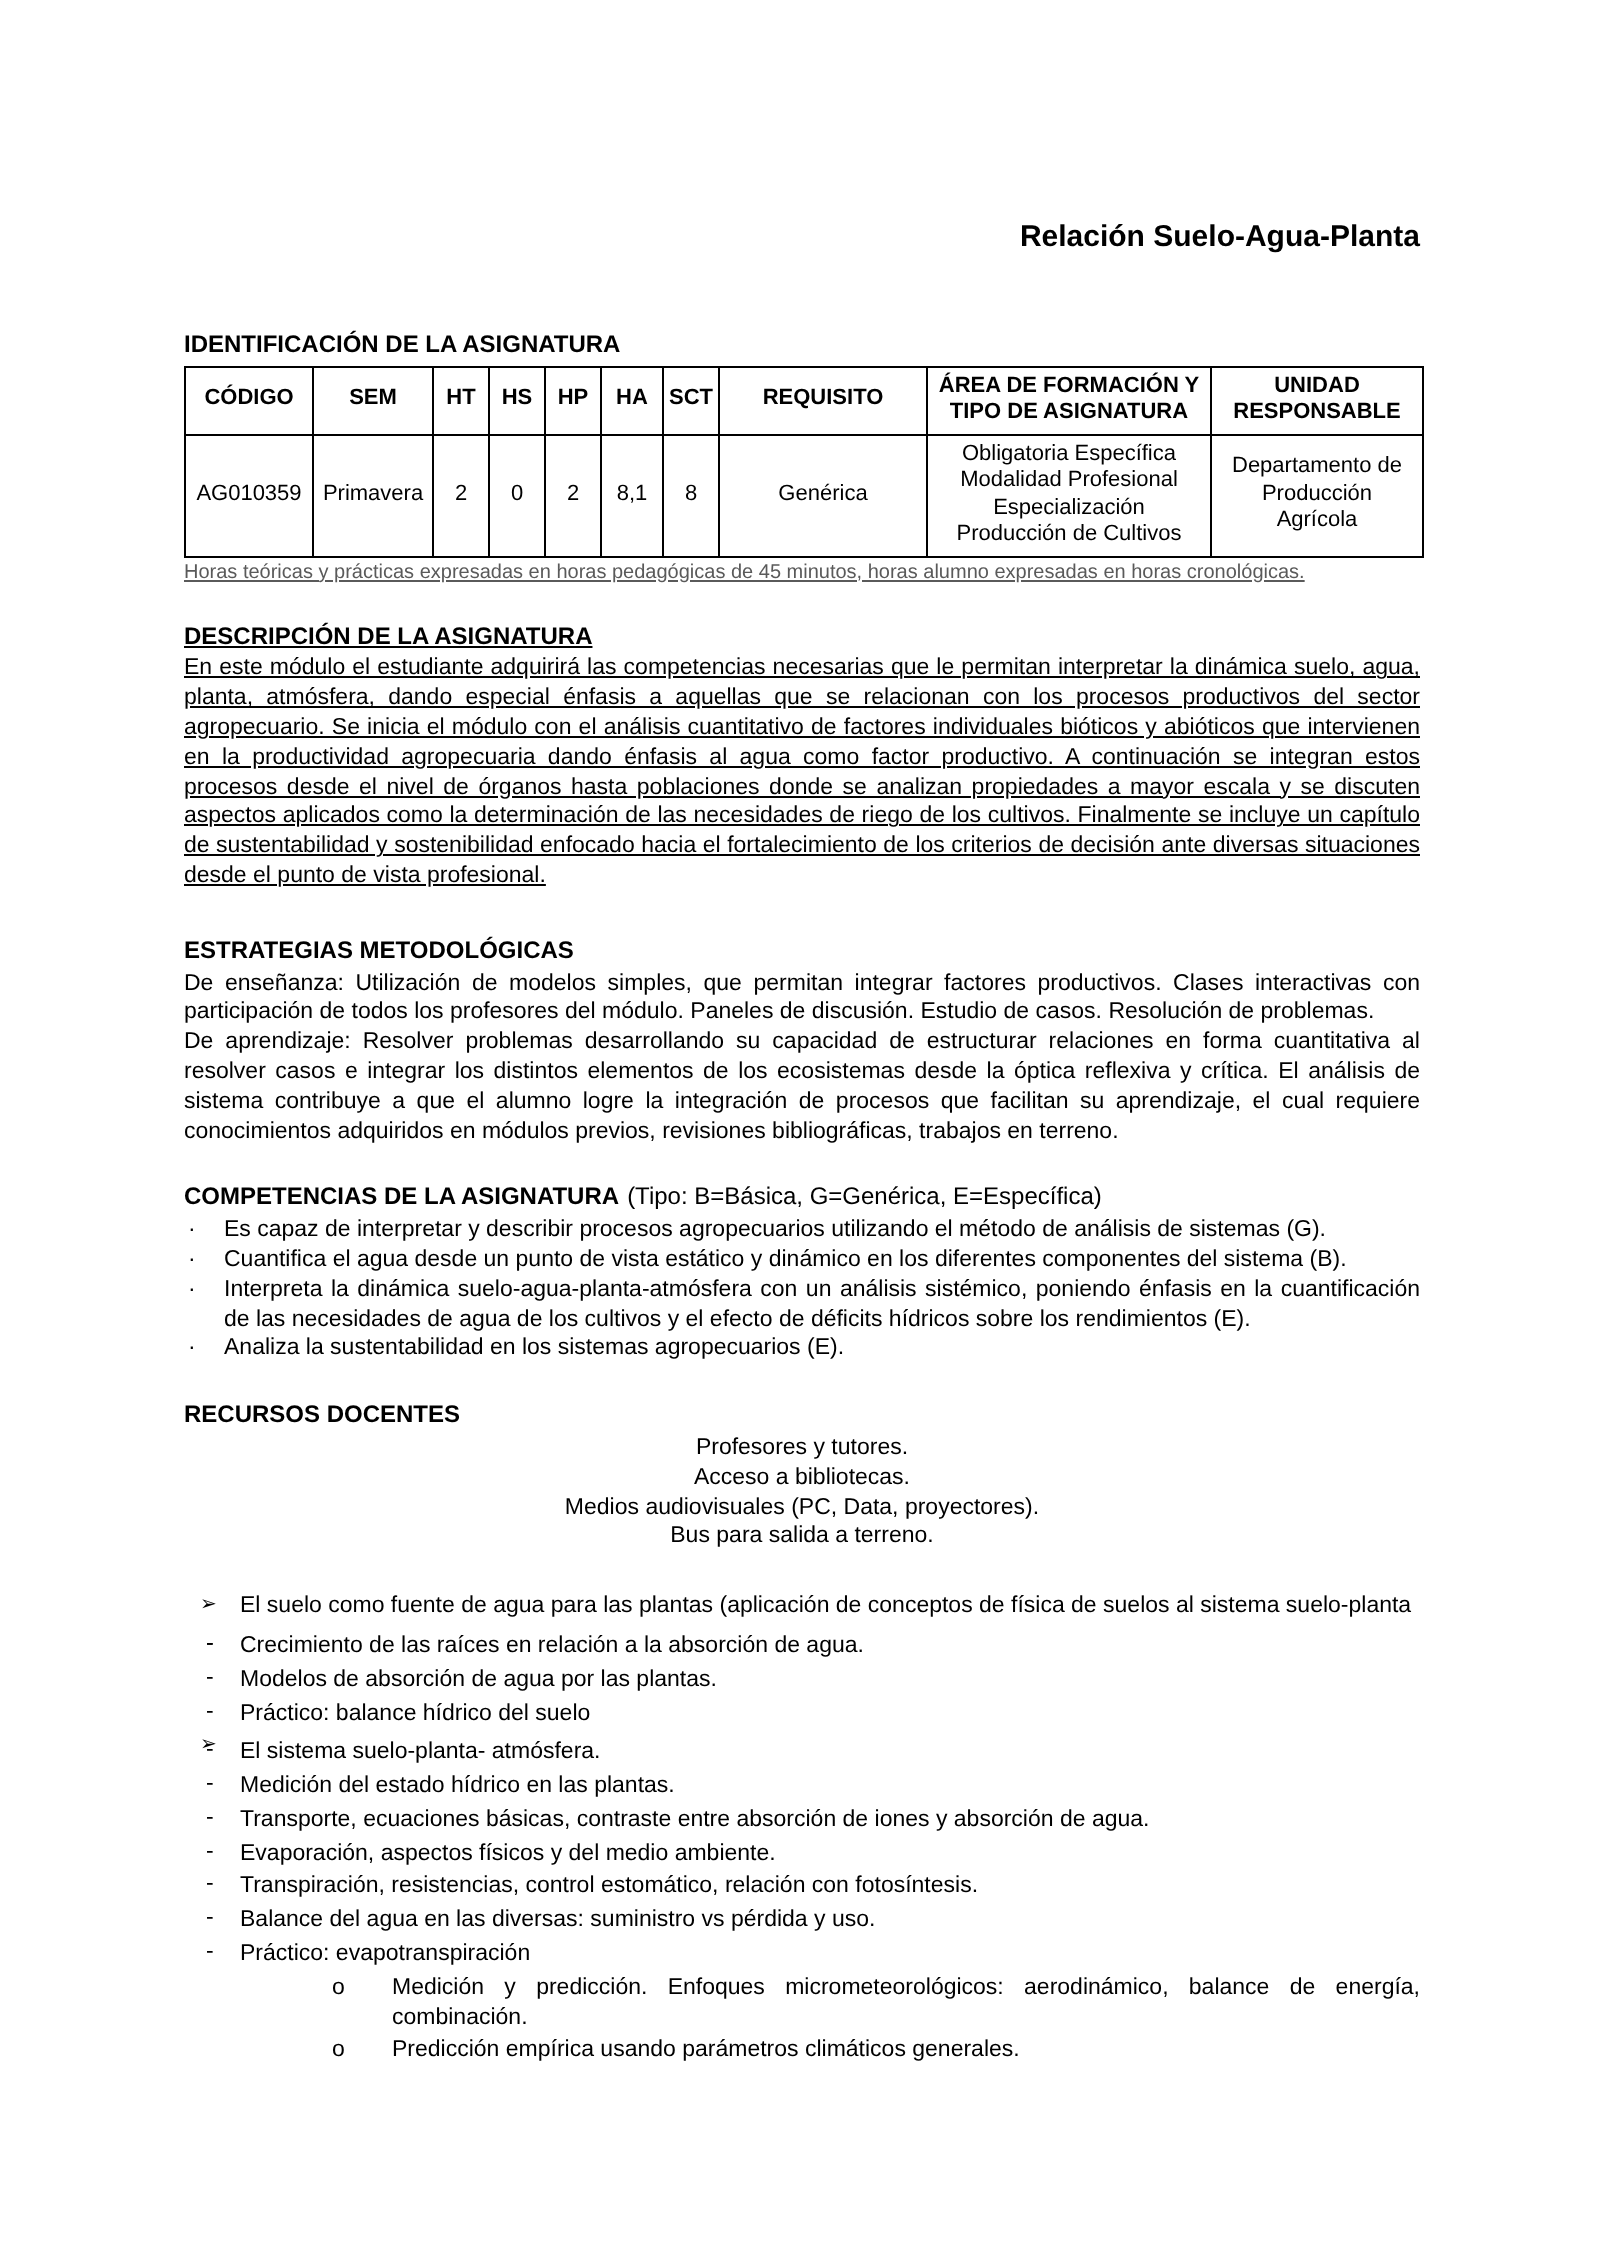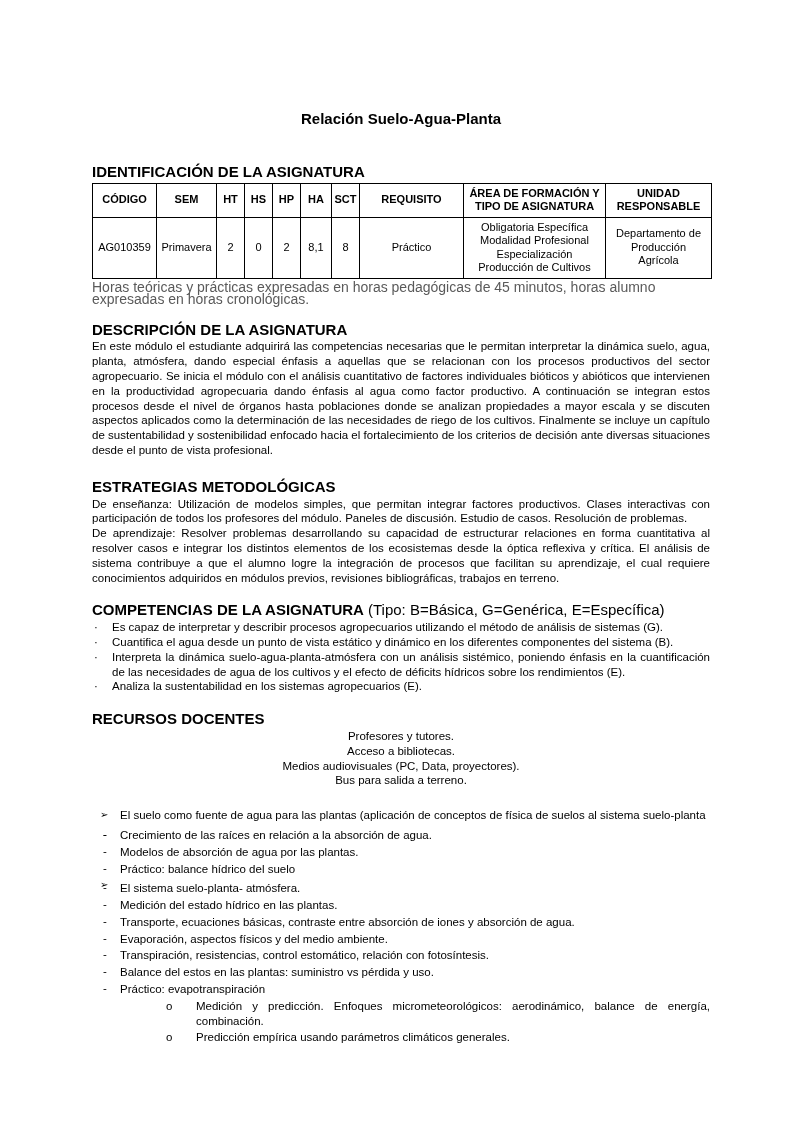--- a/index.html
+++ b/index.html
@@ -12,28 +12,28 @@
     font-size: 11.5px;
     line-height: 14.8px;
   }
   .page {
     width: 800px;
     min-height: 1132px;
     padding: 112px 90px 60px 92px;
     background: #fff;
   }
   .doc-title {
-    text-align: center;
+    text-align: right;
     font-size: 15px;
     font-weight: bold;
     margin-bottom: 38px;
   }
   section { margin-bottom: 18px; }
   .sec-heading {
-    font-size: 15px;
+    font-size: 12px;
     font-weight: bold;
     margin-bottom: 2px;
   }
   .heading-note { font-weight: normal; margin-left: 4px; text-align: right; }
   p.body-text { text-align: justify; }
   table.ident {
     border-collapse: collapse;
     width: 100%;
     table-layout: fixed;
     font-size: 11px;
@@ -49,24 +49,25 @@
   table.ident th { font-weight: bold; }
   .multiline { white-space: pre-line; }
   .col-codigo { width: 64px; }
   .col-sem { width: 60px; }
   .col-ht, .col-hs, .col-hp, .col-sct { width: 28px; }
   .col-ha { width: 31px; }
   .col-req { width: 104px; }
   .col-area { width: 142px; }
   .col-unidad { width: 106px; }
   .footnote {
-    font-size: 14px;
+    font-size: 10px;
     line-height: 12px;
     color: #5a5a5a;
     margin-top: 2px;
+    text-decoration: underline;
   }
   .bullet-list .bullet-item {
     position: relative;
     padding-left: 20px;
     text-align: justify;
   }
   .bullet-list .bullet-item .marker {
     position: absolute;
     left: 2px;
     top: 0;
@@ -122,35 +123,35 @@
       </thead>
       <tbody>
         <tr>
           <td>AG010359</td>
           <td>Primavera</td>
           <td>2</td>
           <td>0</td>
           <td>2</td>
           <td>8,1</td>
           <td>8</td>
-          <td>Práctico</td>
+          <td>Genérica</td>
           <td class="multiline">Obligatoria Específica
 Modalidad Profesional
 Especialización
 Producción de Cultivos</td>
           <td class="multiline">Departamento de
 Producción
 Agrícola</td>
         </tr>
       </tbody>
     </table>
     <p class="footnote">Horas teóricas y prácticas expresadas en horas pedagógicas de 45 minutos, horas alumno expresadas en horas cronológicas.</p>
   </section>
 
-  <section style="margin-top:14px;">
+  <section style="margin-top:14px;text-decoration:underline;">
     <div class="sec-heading">DESCRIPCIÓN DE LA ASIGNATURA</div>
     <p class="body-text">En este módulo el estudiante adquirirá las competencias necesarias que le permitan interpretar la dinámica suelo, agua, planta, atmósfera, dando especial énfasis a aquellas que se relacionan con los procesos productivos del sector agropecuario. Se inicia el módulo con el análisis cuantitativo de factores individuales bióticos y abióticos que intervienen en la productividad agropecuaria dando énfasis al agua como factor productivo. A continuación se integran estos procesos desde el nivel de órganos hasta poblaciones donde se analizan propiedades a mayor escala y se discuten aspectos aplicados como la determinación de las necesidades de riego de los cultivos. Finalmente se incluye un capítulo de sustentabilidad y sostenibilidad enfocado hacia el fortalecimiento de los criterios de decisión ante diversas situaciones desde el punto de vista profesional.</p>
   </section>
 
   <section style="margin-top:22px;">
     <div class="sec-heading">ESTRATEGIAS METODOLÓGICAS</div>
     <p class="body-text">De enseñanza: Utilización de modelos simples, que permitan integrar factores productivos. Clases interactivas con participación de todos los profesores del módulo. Paneles de discusión. Estudio de casos. Resolución de problemas.</p>
     <p class="body-text">De aprendizaje: Resolver problemas desarrollando su capacidad de estructurar relaciones en forma cuantitativa al resolver casos e integrar los distintos elementos de los ecosistemas desde la óptica reflexiva y crítica. El análisis de sistema contribuye a que el alumno logre la integración de procesos que facilitan su aprendizaje, el cual requiere conocimientos adquiridos en módulos previos, revisiones bibliográficas, trabajos en terreno.</p>
   </section>
 
@@ -225,21 +226,21 @@
       <div class="c-item lvl-dash">
         <span class="marker">-</span>
         <span>Evaporación, aspectos físicos y del medio ambiente.</span>
       </div>
       <div class="c-item lvl-dash">
         <span class="marker">-</span>
         <span>Transpiración, resistencias, control estomático, relación con fotosíntesis.</span>
       </div>
       <div class="c-item lvl-dash">
         <span class="marker">-</span>
-        <span>Balance del estos en las plantas: suministro vs pérdida y uso.</span>
+        <span>Balance del agua en las diversas: suministro vs pérdida y uso.</span>
       </div>
       <div class="c-item lvl-dash">
         <span class="marker">-</span>
         <span>Práctico: evapotranspiración</span>
       </div>
       <div class="c-item lvl-circle">
         <span class="marker">o</span>
         <span>Medición y predicción. Enfoques micrometeorológicos: aerodinámico, balance de energía, combinación.</span>
       </div>
       <div class="c-item lvl-circle">

